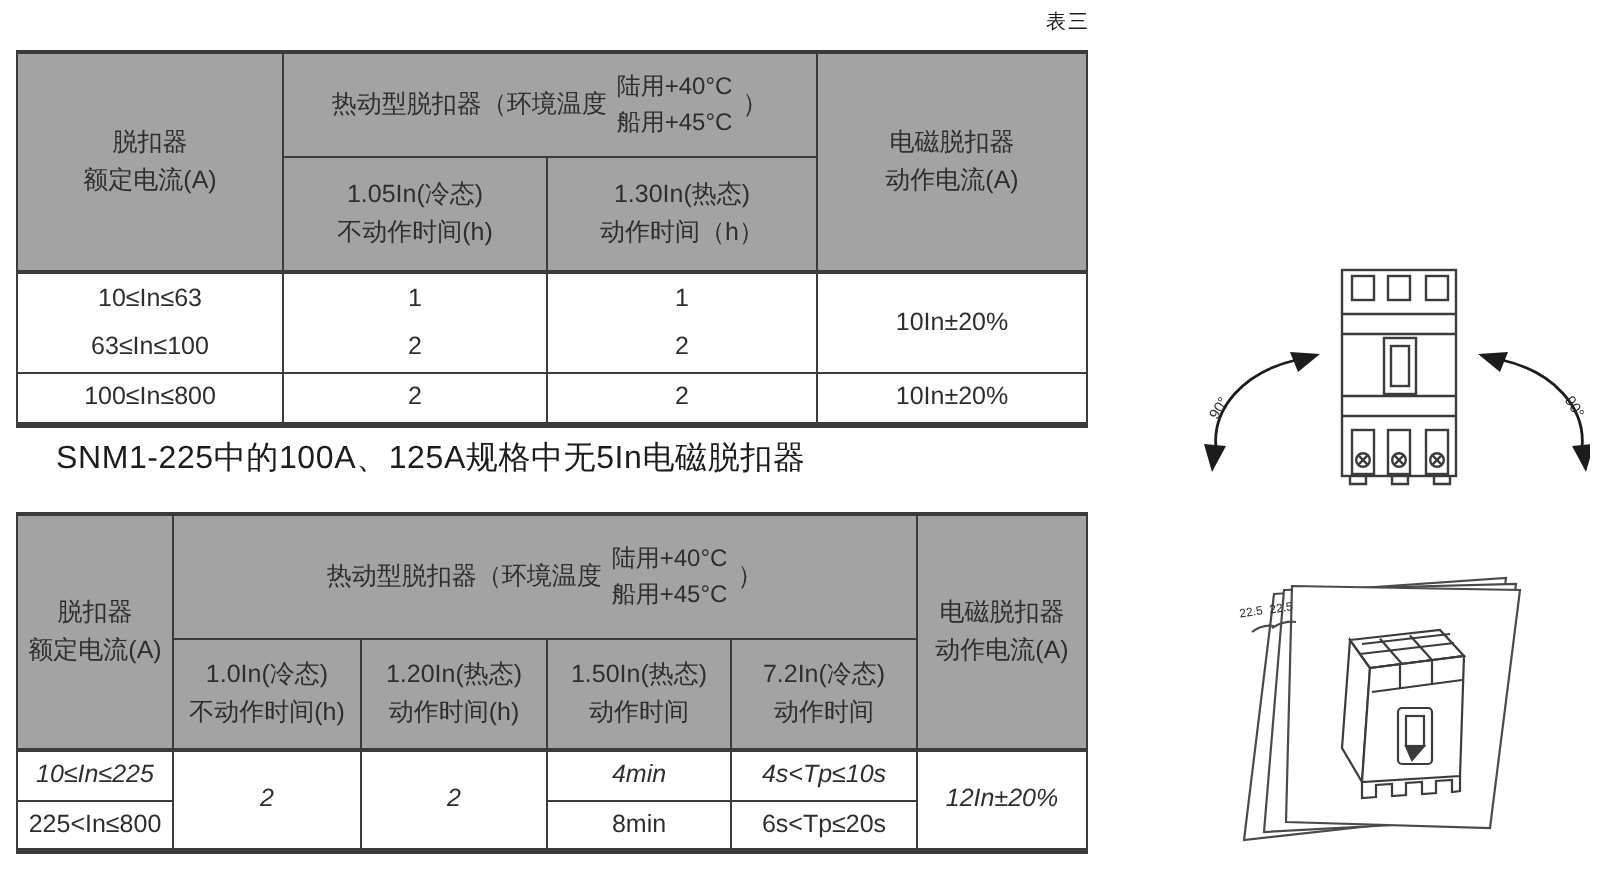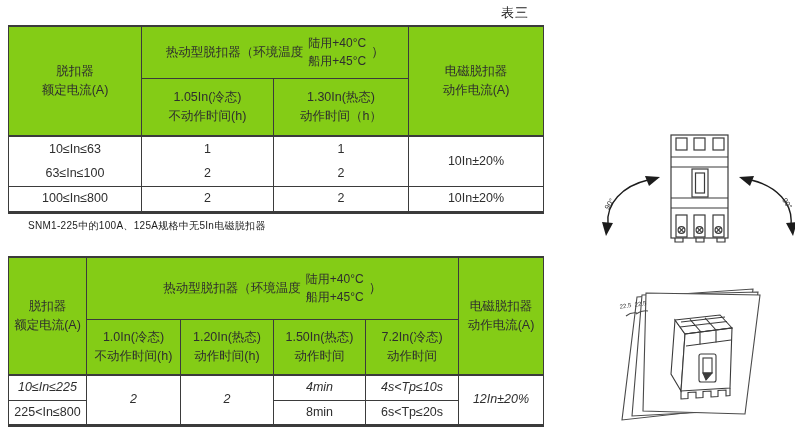--- a/index.html
+++ b/index.html
@@ -2,33 +2,33 @@
 <html><head>
 <meta charset="utf-8">
 <style>
   html,body{margin:0;padding:0;}
   body{
     width:800px;height:435px;position:relative;background:#ffffff;
     font-family:"Liberation Sans","DejaVu Sans",sans-serif;
     color:#2e2e2e;overflow:hidden;
   }
   .abs{position:absolute;}
-  .tbl-label{font-size:13px;color:#1c1c1c;width:44px;letter-spacing:1px;}
-  .note{font-size:10px;color:#1c1c1c;letter-spacing:.3px;}
+  .tbl-label{font-size:10px;color:#1c1c1c;text-align:right;width:44px;letter-spacing:1px;}
+  .note{font-size:16px;color:#1c1c1c;letter-spacing:.3px;}
 
   table.spec{
     border-collapse:collapse;table-layout:fixed;background:#fff;
     border-top:2px solid #3b3b3b;border-bottom:3px solid #3b3b3b;
     border-left:1px solid #3b3b3b;border-right:1px solid #3b3b3b;
   }
   table.spec td{
     border:1px solid #3b3b3b;text-align:center;vertical-align:middle;
     padding:0 2px;font-size:12.5px;line-height:1.5;color:#2e2e2e;
   }
-  table.spec thead td{background:#84cc16;}
+  table.spec thead td{background:#a3a3a3;}
   table.spec td.hb{border-bottom:2px solid #3b3b3b;}
   
   tr.nb td{border-bottom:none;}
   tr.nt td{border-top:none;}
   .two-line{line-height:1.55;}
   .thermal{display:flex;align-items:center;justify-content:center;gap:5px;}
   .thermal .stack{text-align:left;font-size:12px;line-height:1.5;}
   .thermal .paren{font-size:13px;transform:translateY(-1px);}
   td.body-cell{font-size:13px;}
   svg text{font-family:"Liberation Sans","DejaVu Sans",sans-serif;fill:#2e2e2e;}

